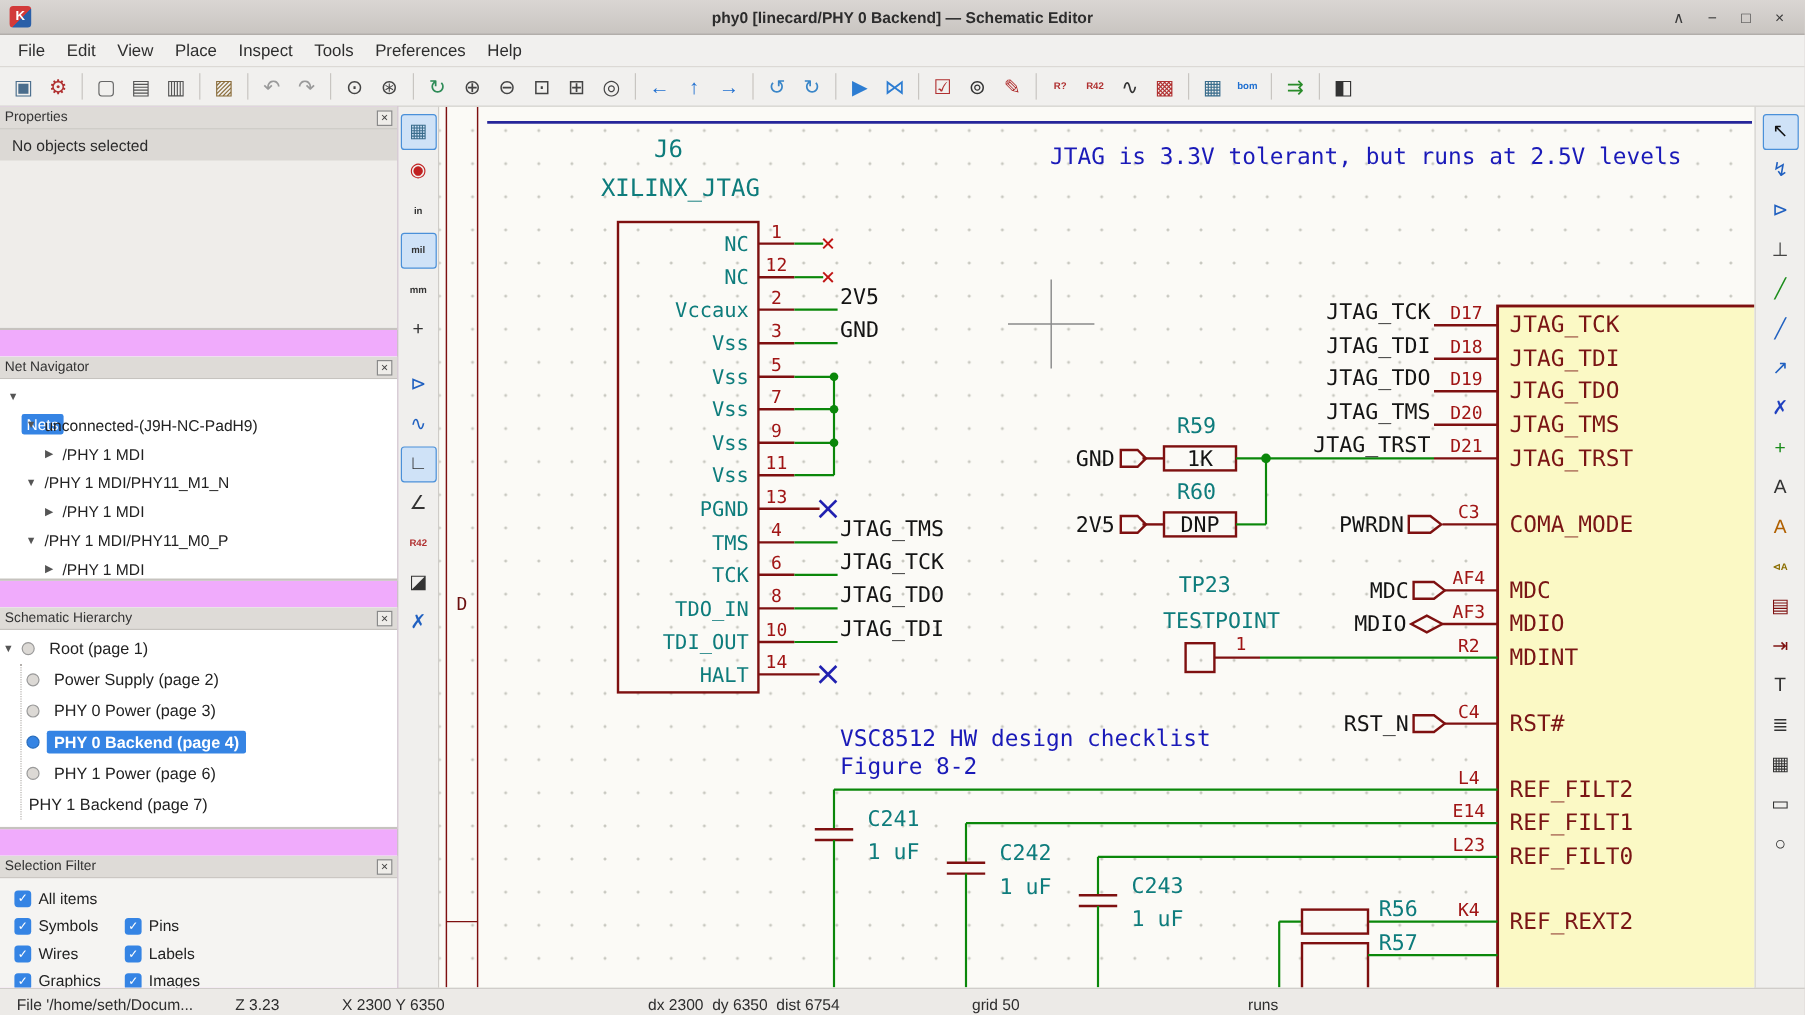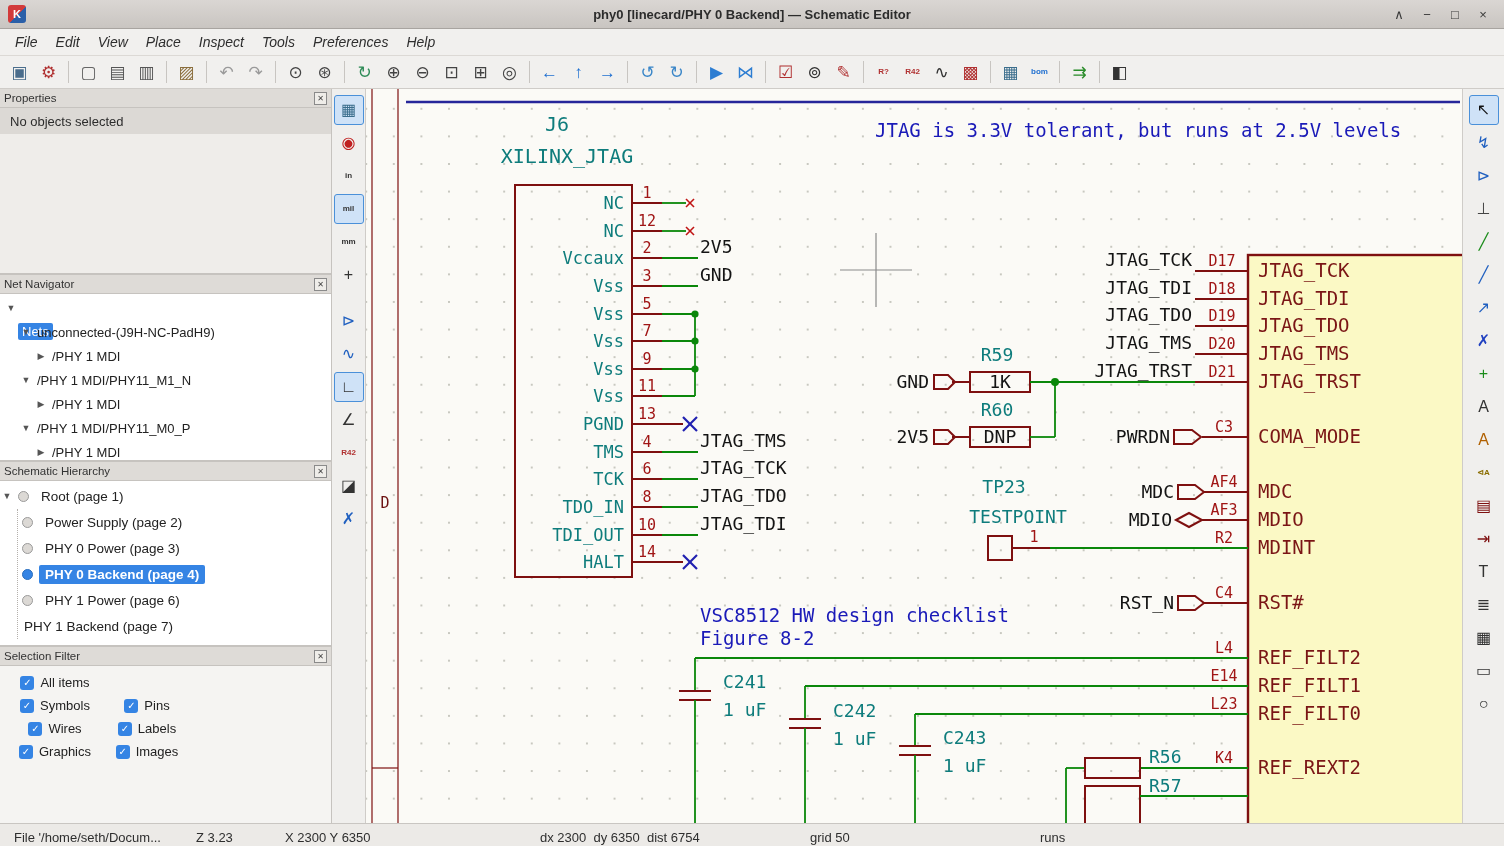--- a/index.html
+++ b/index.html
@@ -4,51 +4,51 @@
 <style>
   html,body{margin:0;padding:0;background:#d6d2ce;font-family:"Liberation Sans",sans-serif;-webkit-font-smoothing:antialiased;}
   body{width:1504px;height:846px;overflow:hidden;position:relative;}
   
   .titlebar{height:28px;background:linear-gradient(#dad6d3,#c9c5c1);border-bottom:1px solid #a8a4a0;display:flex;align-items:center;position:relative;}
   .appicon{width:18px;height:18px;margin-left:8px;border-radius:3px;background:linear-gradient(135deg,#d23a3a 55%,#2a5fa8 55%);color:#fff;font-size:11px;font-weight:bold;display:flex;align-items:center;justify-content:center;}
   .wtitle{position:absolute;left:0;right:0;text-align:center;font-size:13px;font-weight:bold;color:#2c2c2c;pointer-events:none;}
   .wcontrols{margin-left:auto;display:flex;gap:6px;padding-right:10px;z-index:2;}
   .wbtn{width:22px;height:20px;display:flex;align-items:center;justify-content:center;font-size:13px;color:#3a3a3a;border-radius:3px;}
   
-  .menubar{height:26px;background:#f1f0ee;display:flex;align-items:center;padding-left:6px;border-bottom:1px solid #dcd9d5;font-style:italic;}
+  .menubar{height:26px;background:#f1f0ee;display:flex;align-items:center;padding-left:6px;border-bottom:1px solid #dcd9d5;}
   .menu-item{padding:4px 9px;font-size:14px;color:#2e2e2e;}
   
   .toolbar{height:32px;background:#f1f0ee;border-bottom:1px solid #cfccc8;display:flex;align-items:center;padding-left:6px;gap:2px;}
   .tsep{width:1px;height:22px;background:#c8c5c1;margin:0 4px;}
   .tbtn{width:27px;height:27px;display:flex;align-items:center;justify-content:center;border-radius:3px;}
   .tglyph{font-size:17px;line-height:1;}
   .tglyph.small{font-size:8px;font-weight:bold;letter-spacing:0;}
   
   .main{display:flex;height:734px;}
-  .sidebar{width:332px;background:#15803d;border-right:1px solid #c6c3bf;display:flex;flex-direction:column;box-sizing:border-box;}
+  .sidebar{width:332px;background:#f0abfc;border-right:1px solid #c6c3bf;display:flex;flex-direction:column;box-sizing:border-box;gap:22px;}
   .panel{display:flex;flex-direction:column;border-bottom:2px solid #c6c3bf;overflow:hidden;background:#fff;}
   .panel-title{height:18px;background:#dedbd7;border-bottom:1px solid #c6c3bf;font-size:11.5px;color:#333;display:flex;align-items:center;padding:0 4px;flex:none;}
   .panel-close{margin-left:auto;width:11px;height:11px;border:1px solid #8a8a8a;background:#efede9;display:flex;align-items:center;justify-content:center;font-size:8px;color:#444;}
   .panel-close::before{content:"✕";}
   .prop-msg{height:26px;background:#dcd9d5;font-size:13px;color:#2c2c2c;display:flex;align-items:center;padding-left:10px;flex:none;}
   .prop-body{flex:1;background:#efedea;}
   .treebody{flex:1;background:#fff;overflow:hidden;padding-top:2px;}
   .tree-row{height:24px;display:flex;align-items:center;font-size:13px;color:#222;white-space:nowrap;}
   .caret{width:14px;font-size:9px;color:#555;text-align:center;flex:none;}
   .tlabel{padding:1px 4px;border-radius:2px;}
   .tlabel.sel{background:#3584e4;color:#fff;margin-top:46px;}
   .hier-row{height:26px;display:flex;align-items:center;font-size:13.5px;color:#222;white-space:nowrap;}
   .hier-children{margin-left:17px;border-left:1px dotted #b4b0ac;text-align:center;}
   .dot{width:11px;height:11px;border-radius:50%;border:1.5px solid #9a9a9a;background:#dcd9d5;margin:0 6px 0 4px;flex:none;box-sizing:border-box;}
   .dot.sel{background:#3584e4;border-color:#2a6ebd;}
   .hlabel{padding:2px 6px;border-radius:2px;}
   .hlabel.sel{background:#3584e4;color:#fff;font-weight:bold;}
   .sf-body{flex:1;background:#f5f4f2;padding:5px 0 0 6px;}
   .sf-row{display:flex;height:23px;align-items:center;}
-  .sf-item{display:flex;align-items:center;width:92px;justify-content:center;}
+  .sf-item{display:flex;align-items:center;width:92px;}
   .sf-item:first-child{width:92px;}
   .checkbox{width:14px;height:14px;background:#3584e4;border-radius:3px;margin:0 6px 0 6px;display:flex;align-items:center;justify-content:center;color:#fff;font-size:10px;flex:none;}
   .checkbox::before{content:"✓";}
   .sf-label{font-size:13px;color:#222;white-space:nowrap;}
   
   .vstrip{background:#f0efed;display:flex;flex-direction:column;align-items:center;padding-top:6px;gap:3px;box-sizing:border-box;}
   .vstrip.left{width:34px;border-right:1px solid #cfccc8;}
   .vstrip.right{width:42px;border-left:1px solid #cfccc8;}
   .vbtn{width:28px;height:28px;display:flex;align-items:center;justify-content:center;border-radius:3px;border:1px solid transparent;}
   .vbtn.active{background:#cfe2f7;border-color:#4a90d9;}

